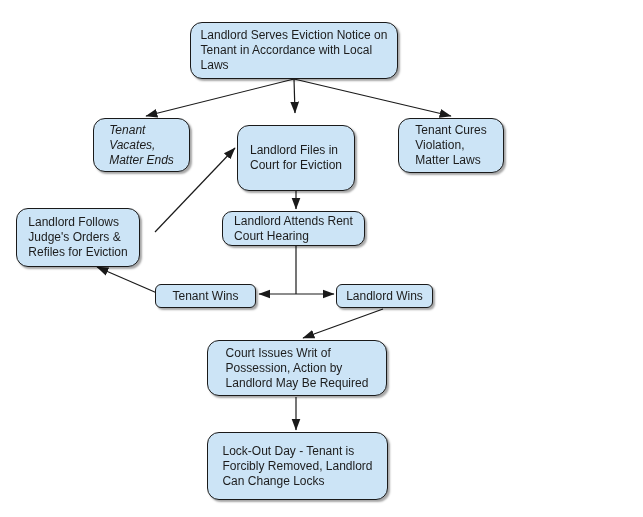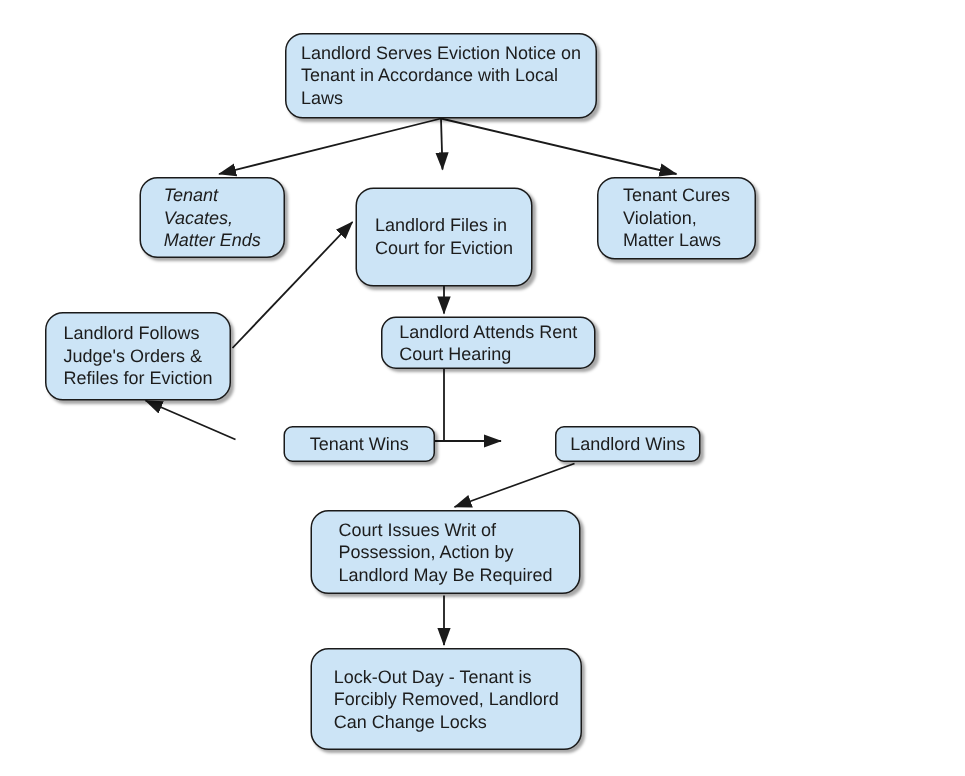--- a/index.html
+++ b/index.html
@@ -32,28 +32,28 @@
     align-items: center;
     justify-content: center;
     white-space: pre-line;
     font-size: 12px;
     line-height: 15px;
     color: #1c1c1c;
     box-shadow: 2px 2px 2px rgba(0,0,0,0.35);
     padding: 1px 2px;
   }
   .r12 { border-radius: 12px; }
-  .r10 { border-radius: 10px; margin-left: 32px; }
-  .r6  { border-radius: 6px; margin-left: 34px; }
+  .r10 { border-radius: 10px; }
+  .r6  { border-radius: 6px; }
 
   .n-serve    { left: 190px; top: 22px;  width: 208px; height: 57px; }
   .n-vacates  { left: 93px;  top: 118px; width: 97px;  height: 54px; font-style: italic; }
   .n-files    { left: 237px; top: 125px; width: 118px; height: 66px; }
   .n-cures    { left: 398px; top: 118px; width: 106px; height: 55px; }
-  .n-follows  { left: 30px;  top: 208px; width: 124px; height: 59px; }
+  .n-follows  { left: 16px;  top: 208px; width: 124px; height: 59px; }
   .n-hearing  { left: 222px; top: 211px; width: 143px; height: 35px; }
   .n-twins    { left: 155px; top: 284px; width: 101px; height: 24px; }
   .n-lwins    { left: 336px; top: 284px; width: 97px;  height: 24px; }
   .n-writ     { left: 207px; top: 340px; width: 180px; height: 56px; }
   .n-lockout  { left: 207px; top: 432px; width: 181px; height: 68px; }
 </style>
 </head>
 <body>
 
 <div id="canvas" style="background: rgb(255, 255, 255);">

